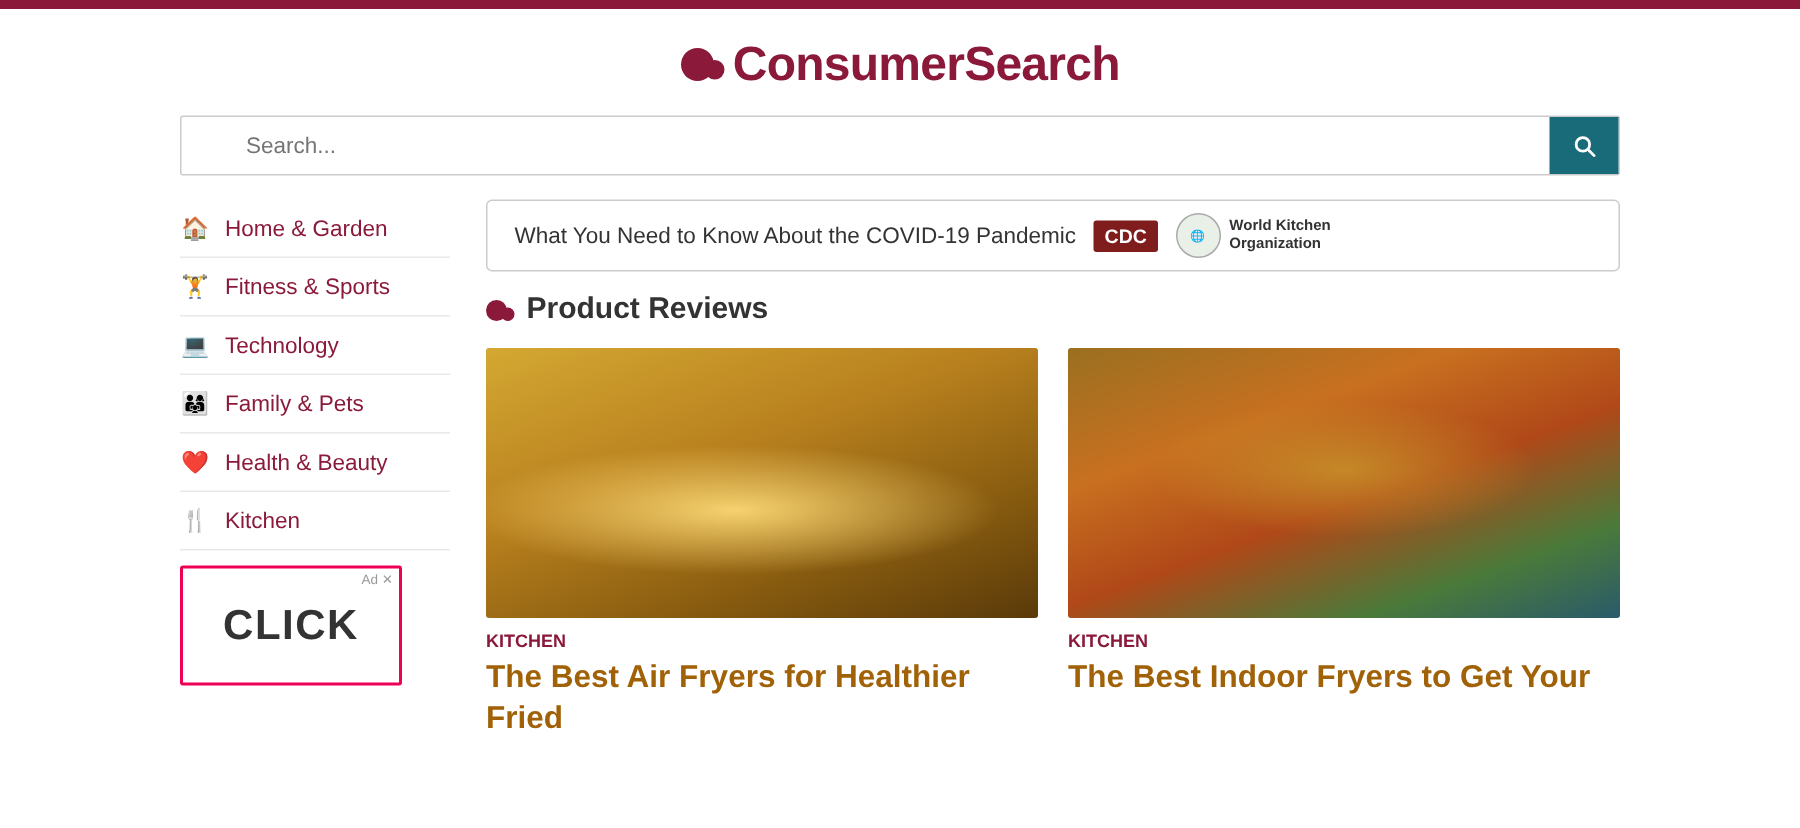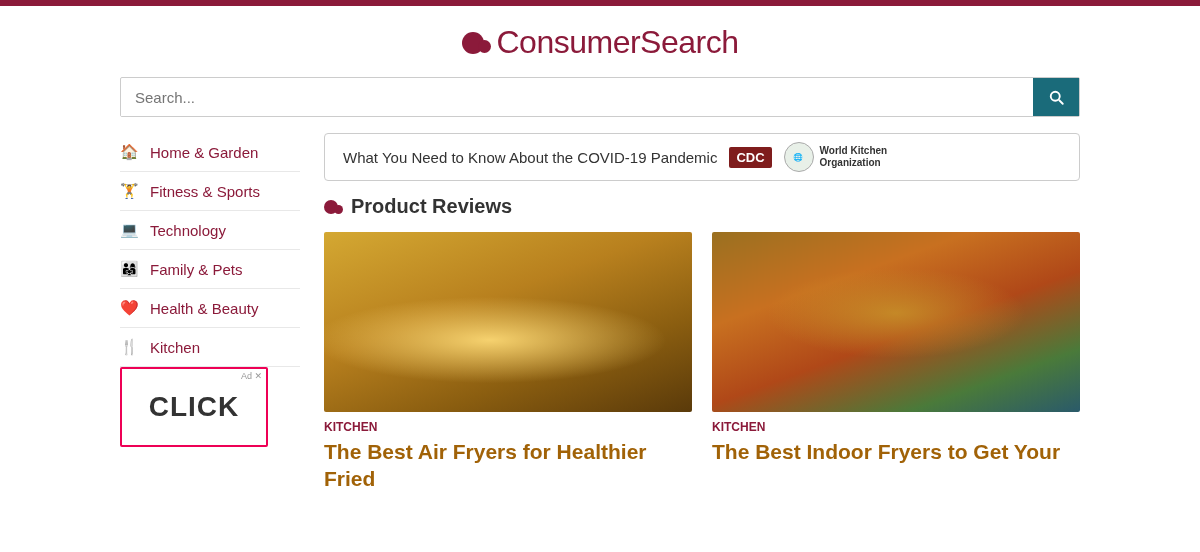--- a/index.html
+++ b/index.html
@@ -55,30 +55,31 @@
 
     .logo-text {
       font-size: 32px;
       font-weight: 300;
       color: #555;
       letter-spacing: -0.5px;
     }
 
     .logo-text span {
       color: #8b1a3a;
-      font-weight: 400;
+      font-weight: 700;
     }
 
     
     .search-bar {
       display: flex;
       align-items: center;
       margin: 0 120px 16px;
       border: 1px solid #ccc;
       border-radius: 2px;
+      padding-left: 29px;
     }
 
     .search-input {
       flex: 1;
       padding: 10px 14px;
       font-size: 15px;
       border: none;
       outline: none;
       color: #999;
     }
@@ -129,20 +130,21 @@
       height: 20px;
       display: flex;
       align-items: center;
       justify-content: center;
       color: #8b1a3a;
       font-size: 15px;
     }
 
     
     .ad-box {
+      margin-top: 10px;
       border: 2px solid #e05;
       border-radius: 2px;
       width: 148px;
       height: 80px;
       display: flex;
       align-items: center;
       justify-content: center;
       position: relative;
       background: #fff;
     }

